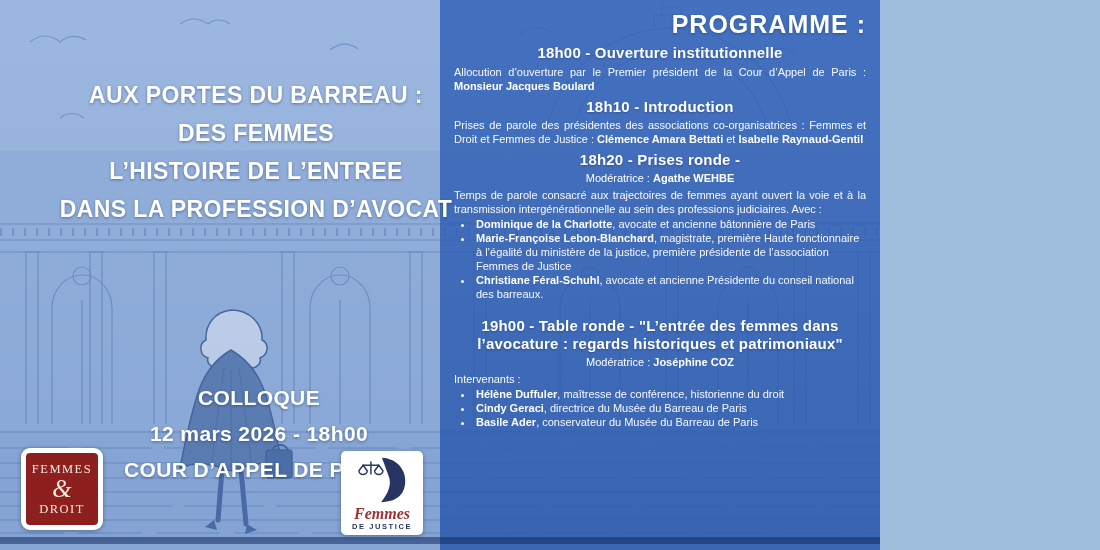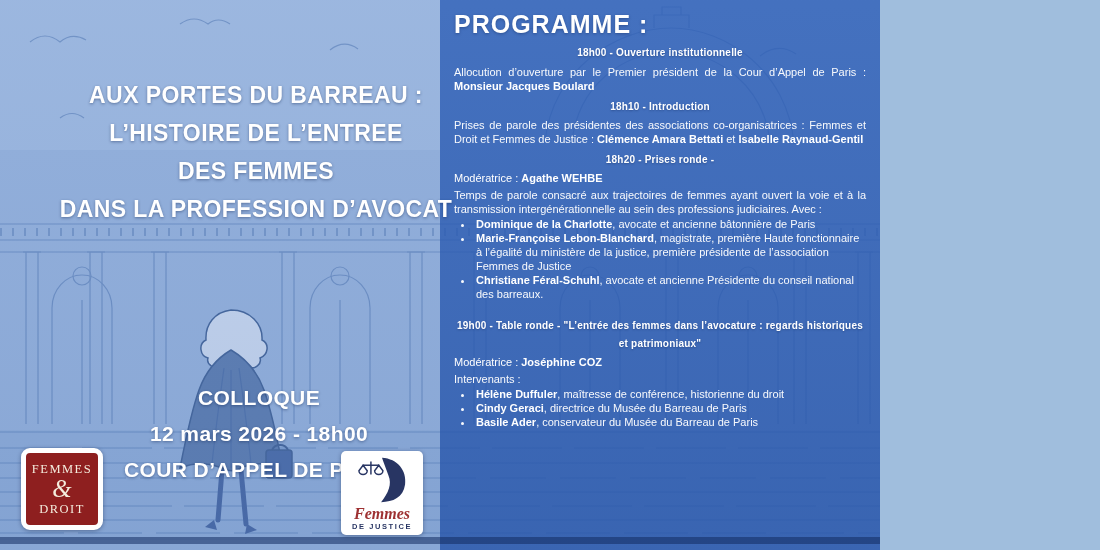--- a/index.html
+++ b/index.html
@@ -30,26 +30,26 @@
   .logo-fj{position:absolute;left:341px;top:451px;width:82px;height:84px;background:#fff;border-radius:5px;
     display:flex;flex-direction:column;align-items:center;justify-content:center;
     box-shadow:0 1px 4px rgba(10,25,60,.4);}
   .logo-fj .fj-name{font-family:"Liberation Serif",serif;font-style:italic;font-weight:700;
     font-size:16px;color:#9e3132;line-height:15px;margin-top:2px;}
   .logo-fj .fj-sub{font-size:7.5px;letter-spacing:1.6px;color:#283563;font-weight:700;margin-top:1px;}
 
   
   #programme{position:absolute;left:440px;top:0;width:440px;height:550px;box-sizing:border-box;
     padding:8px 14px 4px;color:#fff;}
-  .prog-title{text-align:left;font-size:25px;font-weight:800;letter-spacing:1px;margin:2px 0 5px;
+  .prog-title{text-align:right;font-size:25px;font-weight:800;letter-spacing:1px;margin:2px 0 5px;
     text-shadow:0 1px 3px rgba(15,35,80,.4);}
   .psec{margin-top:5px;}
-  .phead{font-size:10px;font-weight:700;text-align:center;line-height:18.5px;letter-spacing:.2px;
+  .phead{font-size:15px;font-weight:700;text-align:center;line-height:18.5px;letter-spacing:.2px;
     text-shadow:0 1px 2px rgba(15,35,80,.35);}
-  .pmod{font-size:11px;text-align:left;line-height:15px;margin-top:1px;}
+  .pmod{font-size:11px;text-align:center;line-height:15px;margin-top:1px;}
   .ppara{font-size:11px;line-height:14px;text-align:justify;margin-top:2px;color:rgba(255,255,255,.96);}
   .pbul{list-style:disc;margin:1px 0 0 6px;padding-left:14px;}
   .pbul li{font-size:11px;line-height:14px;padding-left:2px;color:rgba(255,255,255,.96);}
   .b{font-weight:700;color:#fff;}
 </style>
 </head>
 <body>
 
 <div id="stage">
 
@@ -115,22 +115,22 @@
         <rect x="266" y="450" width="26" height="28" rx="3" fill="#2f5294" stroke="#24477f" stroke-width="1.5"></rect>
       </g>
     </svg>
 
     <div class="overlay-left"></div>
     <div class="overlay-right"></div>
     <div class="bottom-band"></div>
 
     <div class="title-block">
       <div>AUX PORTES DU BARREAU :</div>
+      <div>DES FEMMES</div>
       <div>L’HISTOIRE DE L’ENTREE</div>
-      <div>DES FEMMES</div>
       <div>DANS LA PROFESSION D’AVOCAT</div>
     </div>
 
     <div class="colloque-block">
       <div>COLLOQUE</div>
       <div>12 mars 2026 - 18h00</div>
       <div>COUR D’APPEL DE PARIS</div>
     </div>
 
     <div class="logo-fd">

